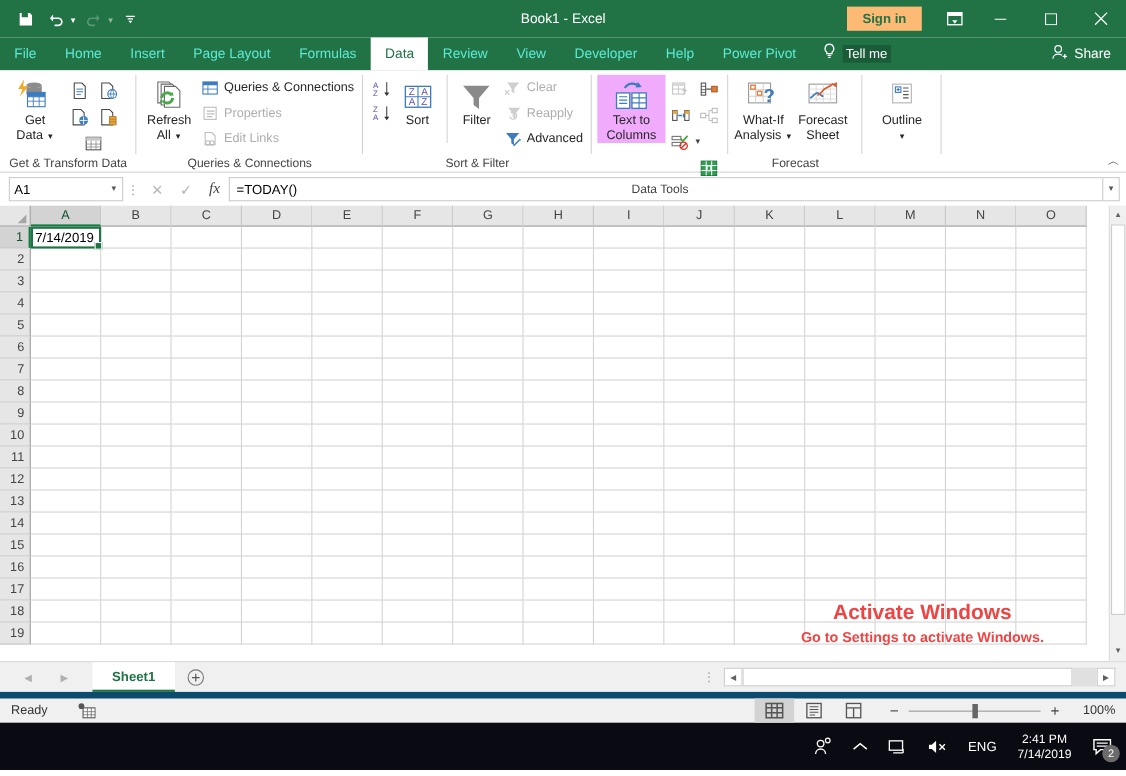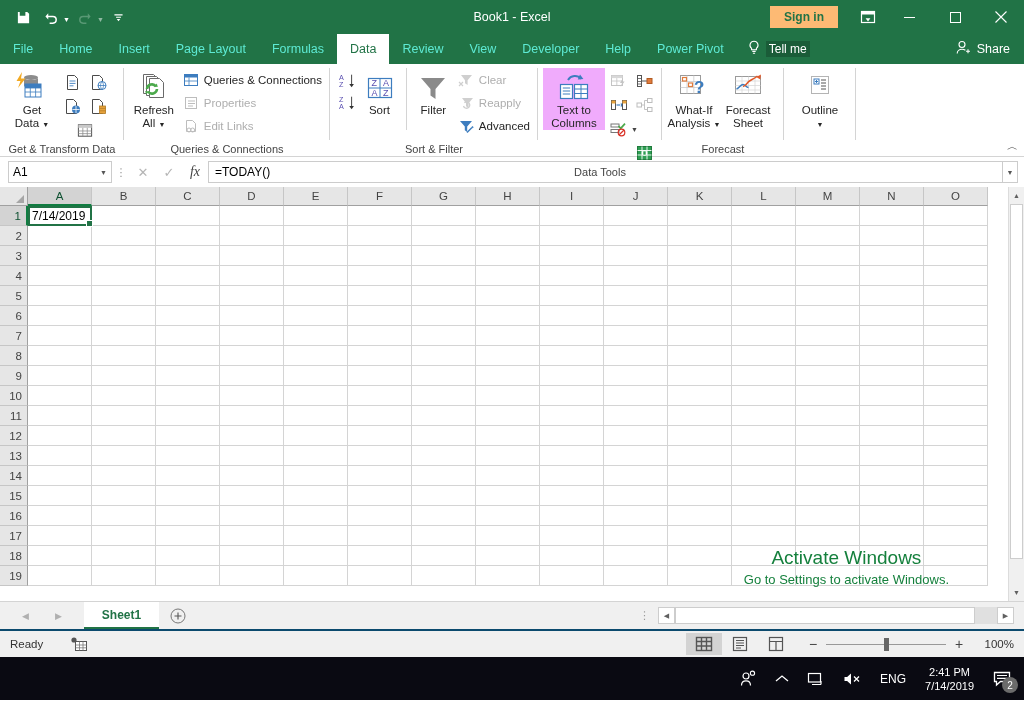--- a/index.html
+++ b/index.html
@@ -141,42 +141,42 @@
   }
   .vscroll {
     position: absolute; right: 0; top: 0; width: 16px; height: 414px;
     background: #f0f0f0; border-left: 1px solid #dcdcdc;
     display: flex; flex-direction: column; align-items: center;
   }
   .sc-arrow { width: 16px; height: 17px; display: flex; align-items: center; justify-content: center; background: #f0f0f0; font-size: 7px; color: #606060; }
   .sc-track { flex: 1; width: 16px; background: #f0f0f0; position: relative; }
   .sc-thumb { position: absolute; top: 0; left: 1px; width: 13px; height: 355px; background: #fff; border: 1px solid #cdcdcd; }
   .watermark {
-    position: absolute; right: 75px; bottom: 10px; text-align: center; color: #15803d;
-    pointer-events: none; line-height: 22px;
+    position: absolute; right: 75px; bottom: 10px; text-align: center; color: #ef4444;
+    pointer-events: none; line-height: 22px; font-weight: bold;
   }
   .watermark .w1 { font-size: 19px; }
   .watermark .w2 { font-size: 13px; }
 
   
   .sheetbar { height: 28px; background: #f0f0f0; display: flex; align-items: stretch; border-top: 1px solid #d4d4d4; }
   .nav-arrows { display: flex; align-items: center; padding-left: 22px; gap: 26px; color: #b0b0b0; font-size: 9px; }
   .stab {
     display: flex; align-items: center; padding: 0 18px; font-size: 12px; font-weight: bold;
     color: #217346; background: #fff; border-bottom: 2px solid #217346; margin-left: 22px;
   }
   .addsheet { width: 38px; display: flex; align-items: center; justify-content: center; color: #666; }
   .sb-dots { margin-left: auto; display: flex; align-items: center; color: #999; font-size: 11px; padding: 0 8px; }
   .hscroll { width: 366px; display: flex; align-items: center; padding-right: 10px; }
   .hs-arrow { width: 17px; height: 17px; border: 1px solid #cdcdcd; background: #fff; display: flex; align-items: center; justify-content: center; font-size: 7px; color: #606060; }
   .hs-track { flex: 1; height: 17px; background: #e0e0e0; position: relative; }
   .hs-thumb { position: absolute; left: 0; top: 0; width: 300px; height: 17px; background: #fff; border: 1px solid #cdcdcd; }
 
   
-  .statusbar { height: 28px; background: #f0f0f0; display: flex; align-items: center; border-top: 2px solid #0c4a6e; }
+  .statusbar { height: 28px; background: #f0f0f0; display: flex; align-items: center; border-top: 6px solid #0c4a6e; }
   .st-ready { font-size: 11.5px; color: #333; padding-left: 10px; }
   .st-icon { padding-left: 28px; display: flex; align-items: center; }
   .st-right { margin-left: auto; display: flex; align-items: center; padding-right: 10px; gap: 0; }
   .viewbtn { width: 36px; height: 22px; display: flex; align-items: center; justify-content: center; }
   .viewbtn.sel { background: #d3d3d3; }
   .zoomctl { display: flex; align-items: center; gap: 6px; padding-left: 12px; }
   .zminus, .zplus { font-size: 14px; color: #444; width: 14px; text-align: center; }
   .ztrack { width: 120px; height: 1px; background: #999; position: relative; }
   .zthumb { position: absolute; left: 58px; top: -6px; width: 5px; height: 13px; background: #666; }
   .zlevel { font-size: 11.5px; color: #333; width: 42px; text-align: right; }

